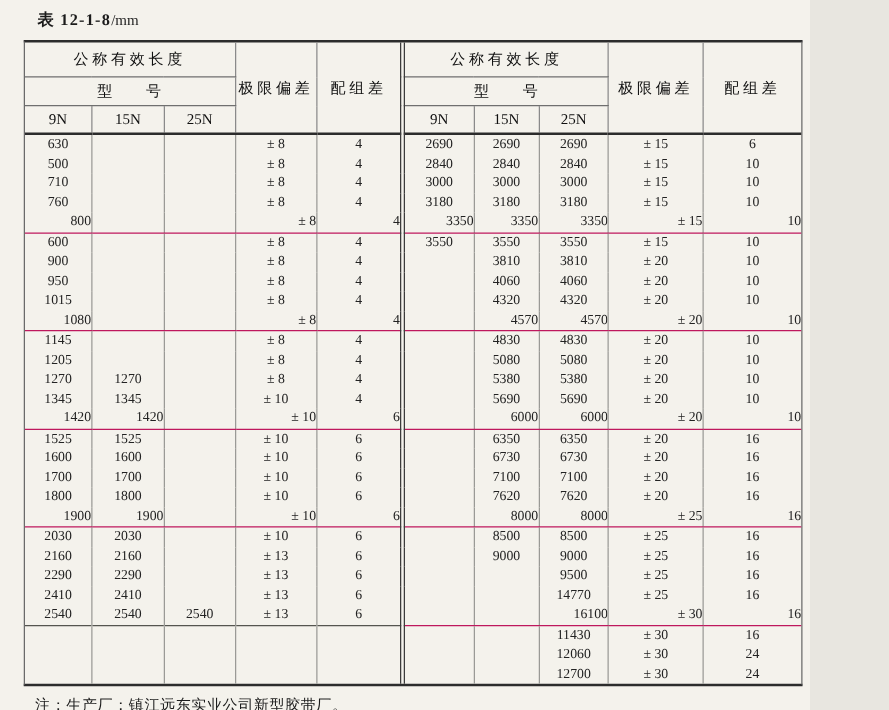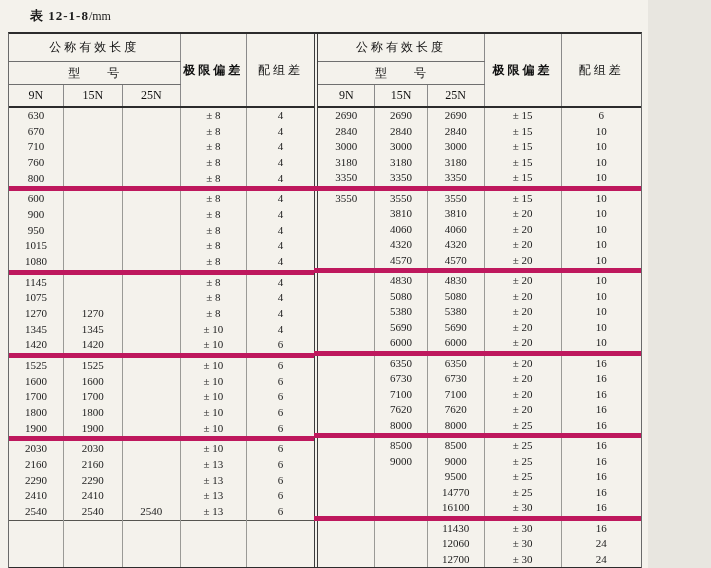--- a/index.html
+++ b/index.html
@@ -17,36 +17,37 @@
   .t-title{flex:1;text-align:center;letter-spacing:1px;white-space:nowrap;}
   .t-title .sym{font-style:italic;font-family:"Liberation Serif",serif;}
   .t-title sub{font-size:9px;}
   .t-unit{font-weight:normal;font-size:12px;margin-right:4px;}
   
   .table-outer{
     margin-top:4px;display:flex;align-items:stretch;
     border-top:2px solid #2c2c2c;border-bottom:2px solid #2c2c2c;
     border-left:1px solid #6a6a6a;border-right:1px solid #6a6a6a;
     background:#f4f2ec;
+    margin-left:11px;
   }
   table{border-collapse:collapse;table-layout:fixed;}
   table.half-left{width:48.3%;}
   table.half-right{width:51.7%;border-left:4px double #3c3c3c;}
   th,td{padding:0;margin:0;text-align:center;font-weight:normal;white-space:nowrap;overflow:hidden;}
   thead th{font-size:12px;color:#101010;}
   tr.h1 th.group-head{height:27px;border-bottom:1px solid #6f6f6f;letter-spacing:3px;border-right:1px solid #8a8a8a;}
   tr.h1 th.span-head{border-bottom:2px solid #2c2c2c;letter-spacing:3px;}
-  tr.h1 th.span-head:not(:last-child){border-right:1px solid #8a8a8a;font-weight:bold;}
+  tr.h1 th.span-head:not(:last-child){border-right:1px solid #8a8a8a;}
   tr.h2 th{height:22px;border-bottom:1px solid #6f6f6f;border-right:1px solid #8a8a8a;letter-spacing:1px;}
   tr.h3 th{height:21px;border-bottom:2px solid #2c2c2c;border-right:1px solid #8a8a8a;font-size:12px;}
   tbody td,tfoot td{
     height:15.5px;font-size:11px;line-height:15.5px;color:#222;
   }
   tbody td:not(:last-child),tfoot td:not(:last-child){border-right:1px solid #9a9a96;}
-  tr.group-end td{border-bottom:5px solid #be185d;}
+  tr.group-end td{border-bottom:1px solid #be185d;text-align:right;}
   tfoot tr.filler td{height:46px;border-top:1px solid #555550;}
   
   .note{margin-top:7px;margin-left:20px;font-size:12px;letter-spacing:0.5px;color:#1b1b1b;}
 </style>
 </head>
 <body>
 
 <div class="page">
 
   <div class="title-row">
@@ -81,21 +82,21 @@
       </thead>
       <tbody>
           <tr>
             <td>630</td>
             <td></td>
             <td></td>
             <td>± 8</td>
             <td>4</td>
           </tr>
           <tr>
-            <td>670</td>
+            <td>500</td>
             <td></td>
             <td></td>
             <td>± 8</td>
             <td>4</td>
           </tr>
           <tr>
             <td>710</td>
             <td></td>
             <td></td>
             <td>± 8</td>
@@ -151,21 +152,21 @@
             <td>4</td>
           </tr>
           <tr>
             <td>1145</td>
             <td></td>
             <td></td>
             <td>± 8</td>
             <td>4</td>
           </tr>
           <tr>
-            <td>1075</td>
+            <td>1205</td>
             <td></td>
             <td></td>
             <td>± 8</td>
             <td>4</td>
           </tr>
           <tr>
             <td>1270</td>
             <td>1270</td>
             <td></td>
             <td>± 8</td>

